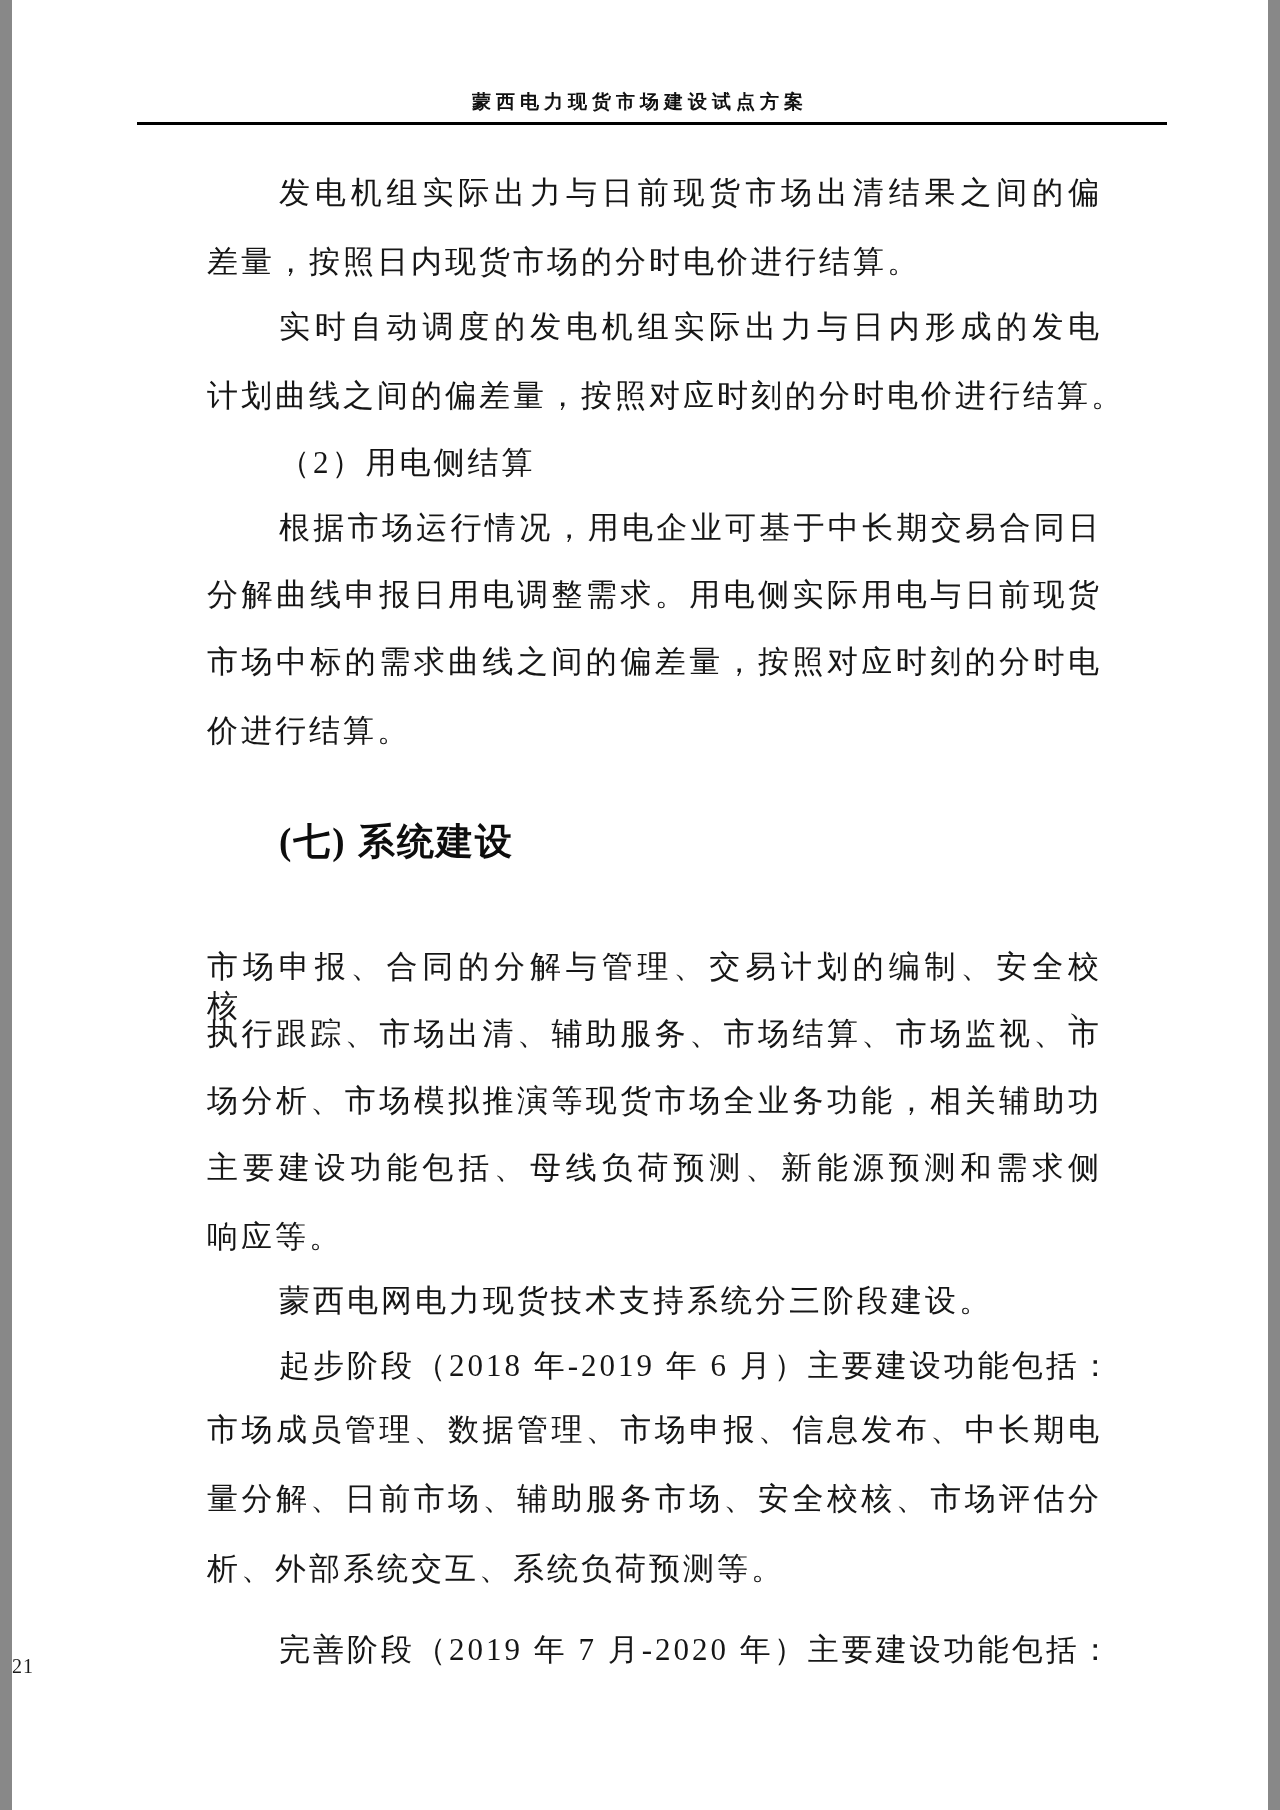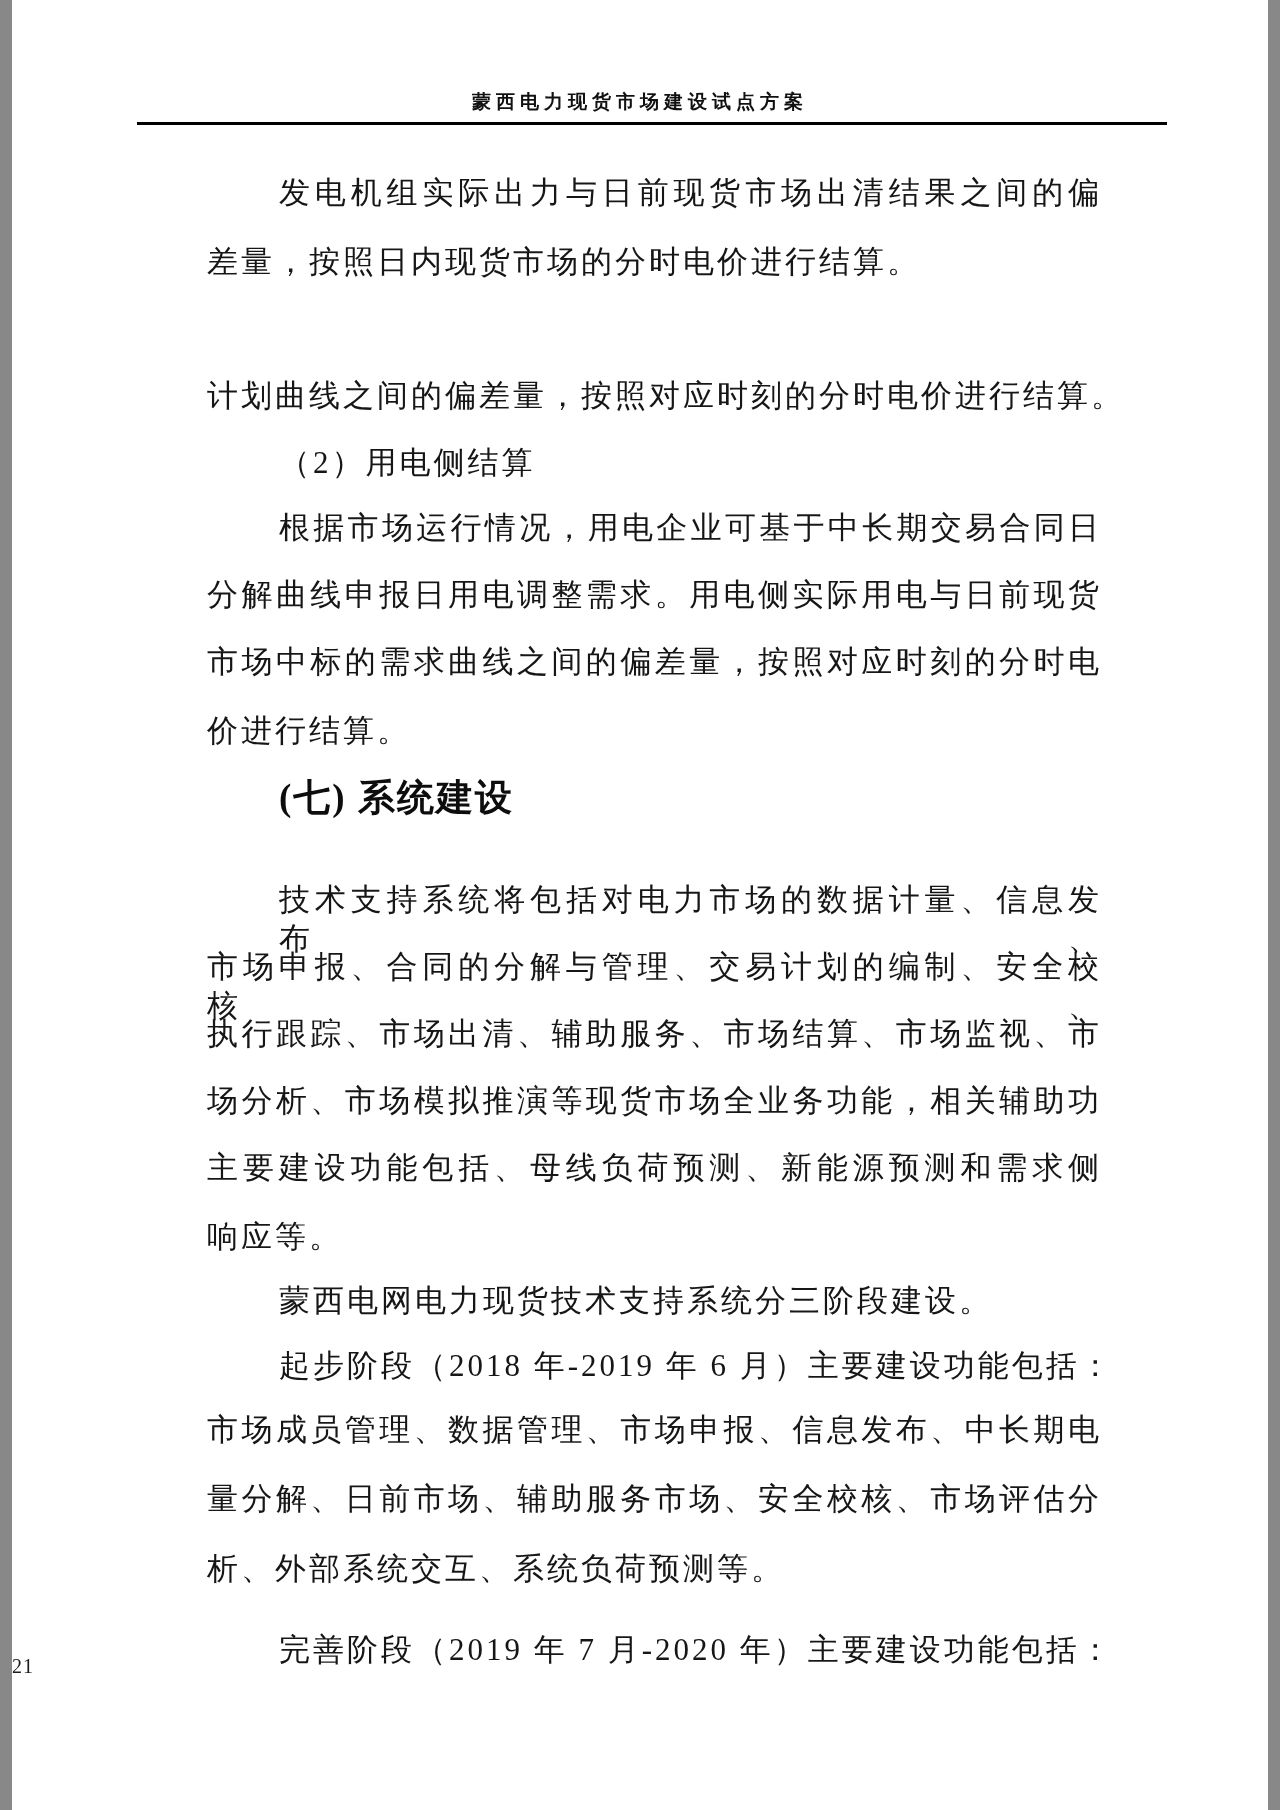--- a/index.html
+++ b/index.html
@@ -49,20 +49,21 @@
     text-align-last: justify;
     box-sizing: border-box;
     font-family: Liberation Mono, monospace;
   }
   .bline.ind { padding-left: 72px; }
   .bline.heading {
     font-size: 37px;
     font-weight: bold;
     letter-spacing: 2px;
     color: #0d0d0d;
+    margin-top: 44px;
   }
   .pgnum {
     position: absolute;
     top: 1655px;
     left: 0;
     width: 100%;
     text-align: left;
     font-size: 20px;
     letter-spacing: 1px;
     color: #1a1a1a;
@@ -71,28 +72,28 @@
 </head>
 <body>
 
 <div class="page">
 
   <div class="hdr-title">蒙西电力现货市场建设试点方案</div>
   <div class="hdr-rule"></div>
 
   <div class="bline ind j" style="top:176px">发电机组实际出力与日前现货市场出清结果之间的偏</div>
   <div class="bline" style="top:243px">差量，按照日内现货市场的分时电价进行结算。</div>
+  <div class="bline ind j" style="top:310px">实时自动调度的发电机组实际出力与日内形成的发电</div>
   <div class="bline" style="top:377px">计划曲线之间的偏差量，按照对应时刻的分时电价进行结算。</div>
   <div class="bline ind" style="top:444px">（2）用电侧结算</div>
   <div class="bline ind j" style="top:511px">根据市场运行情况，用电企业可基于中长期交易合同日</div>
   <div class="bline j" style="top:578px">分解曲线申报日用电调整需求。用电侧实际用电与日前现货</div>
   <div class="bline j" style="top:645px">市场中标的需求曲线之间的偏差量，按照对应时刻的分时电</div>
   <div class="bline" style="top:712px">价进行结算。</div>
   <div class="bline ind heading" style="top:775px">(七) 系统建设</div>
-  <div class="bline ind j" style="top:883px">技术支持系统将包括对电力市场的数据计量、信息发布、</div>
   <div class="bline j" style="top:950px">市场申报、合同的分解与管理、交易计划的编制、安全校核、</div>
   <div class="bline j" style="top:1017px">执行跟踪、市场出清、辅助服务、市场结算、市场监视、市</div>
   <div class="bline j" style="top:1084px">场分析、市场模拟推演等现货市场全业务功能，相关辅助功</div>
   <div class="bline j" style="top:1151px">主要建设功能包括、母线负荷预测、新能源预测和需求侧</div>
   <div class="bline" style="top:1218px">响应等。</div>
   <div class="bline ind" style="top:1282px">蒙西电网电力现货技术支持系统分三阶段建设。</div>
   <div class="bline ind" style="top:1347px">起步阶段（2018 年-2019 年 6 月）主要建设功能包括：</div>
   <div class="bline j" style="top:1413px">市场成员管理、数据管理、市场申报、信息发布、中长期电</div>
   <div class="bline j" style="top:1482px">量分解、日前市场、辅助服务市场、安全校核、市场评估分</div>
   <div class="bline" style="top:1550px">析、外部系统交互、系统负荷预测等。</div>

